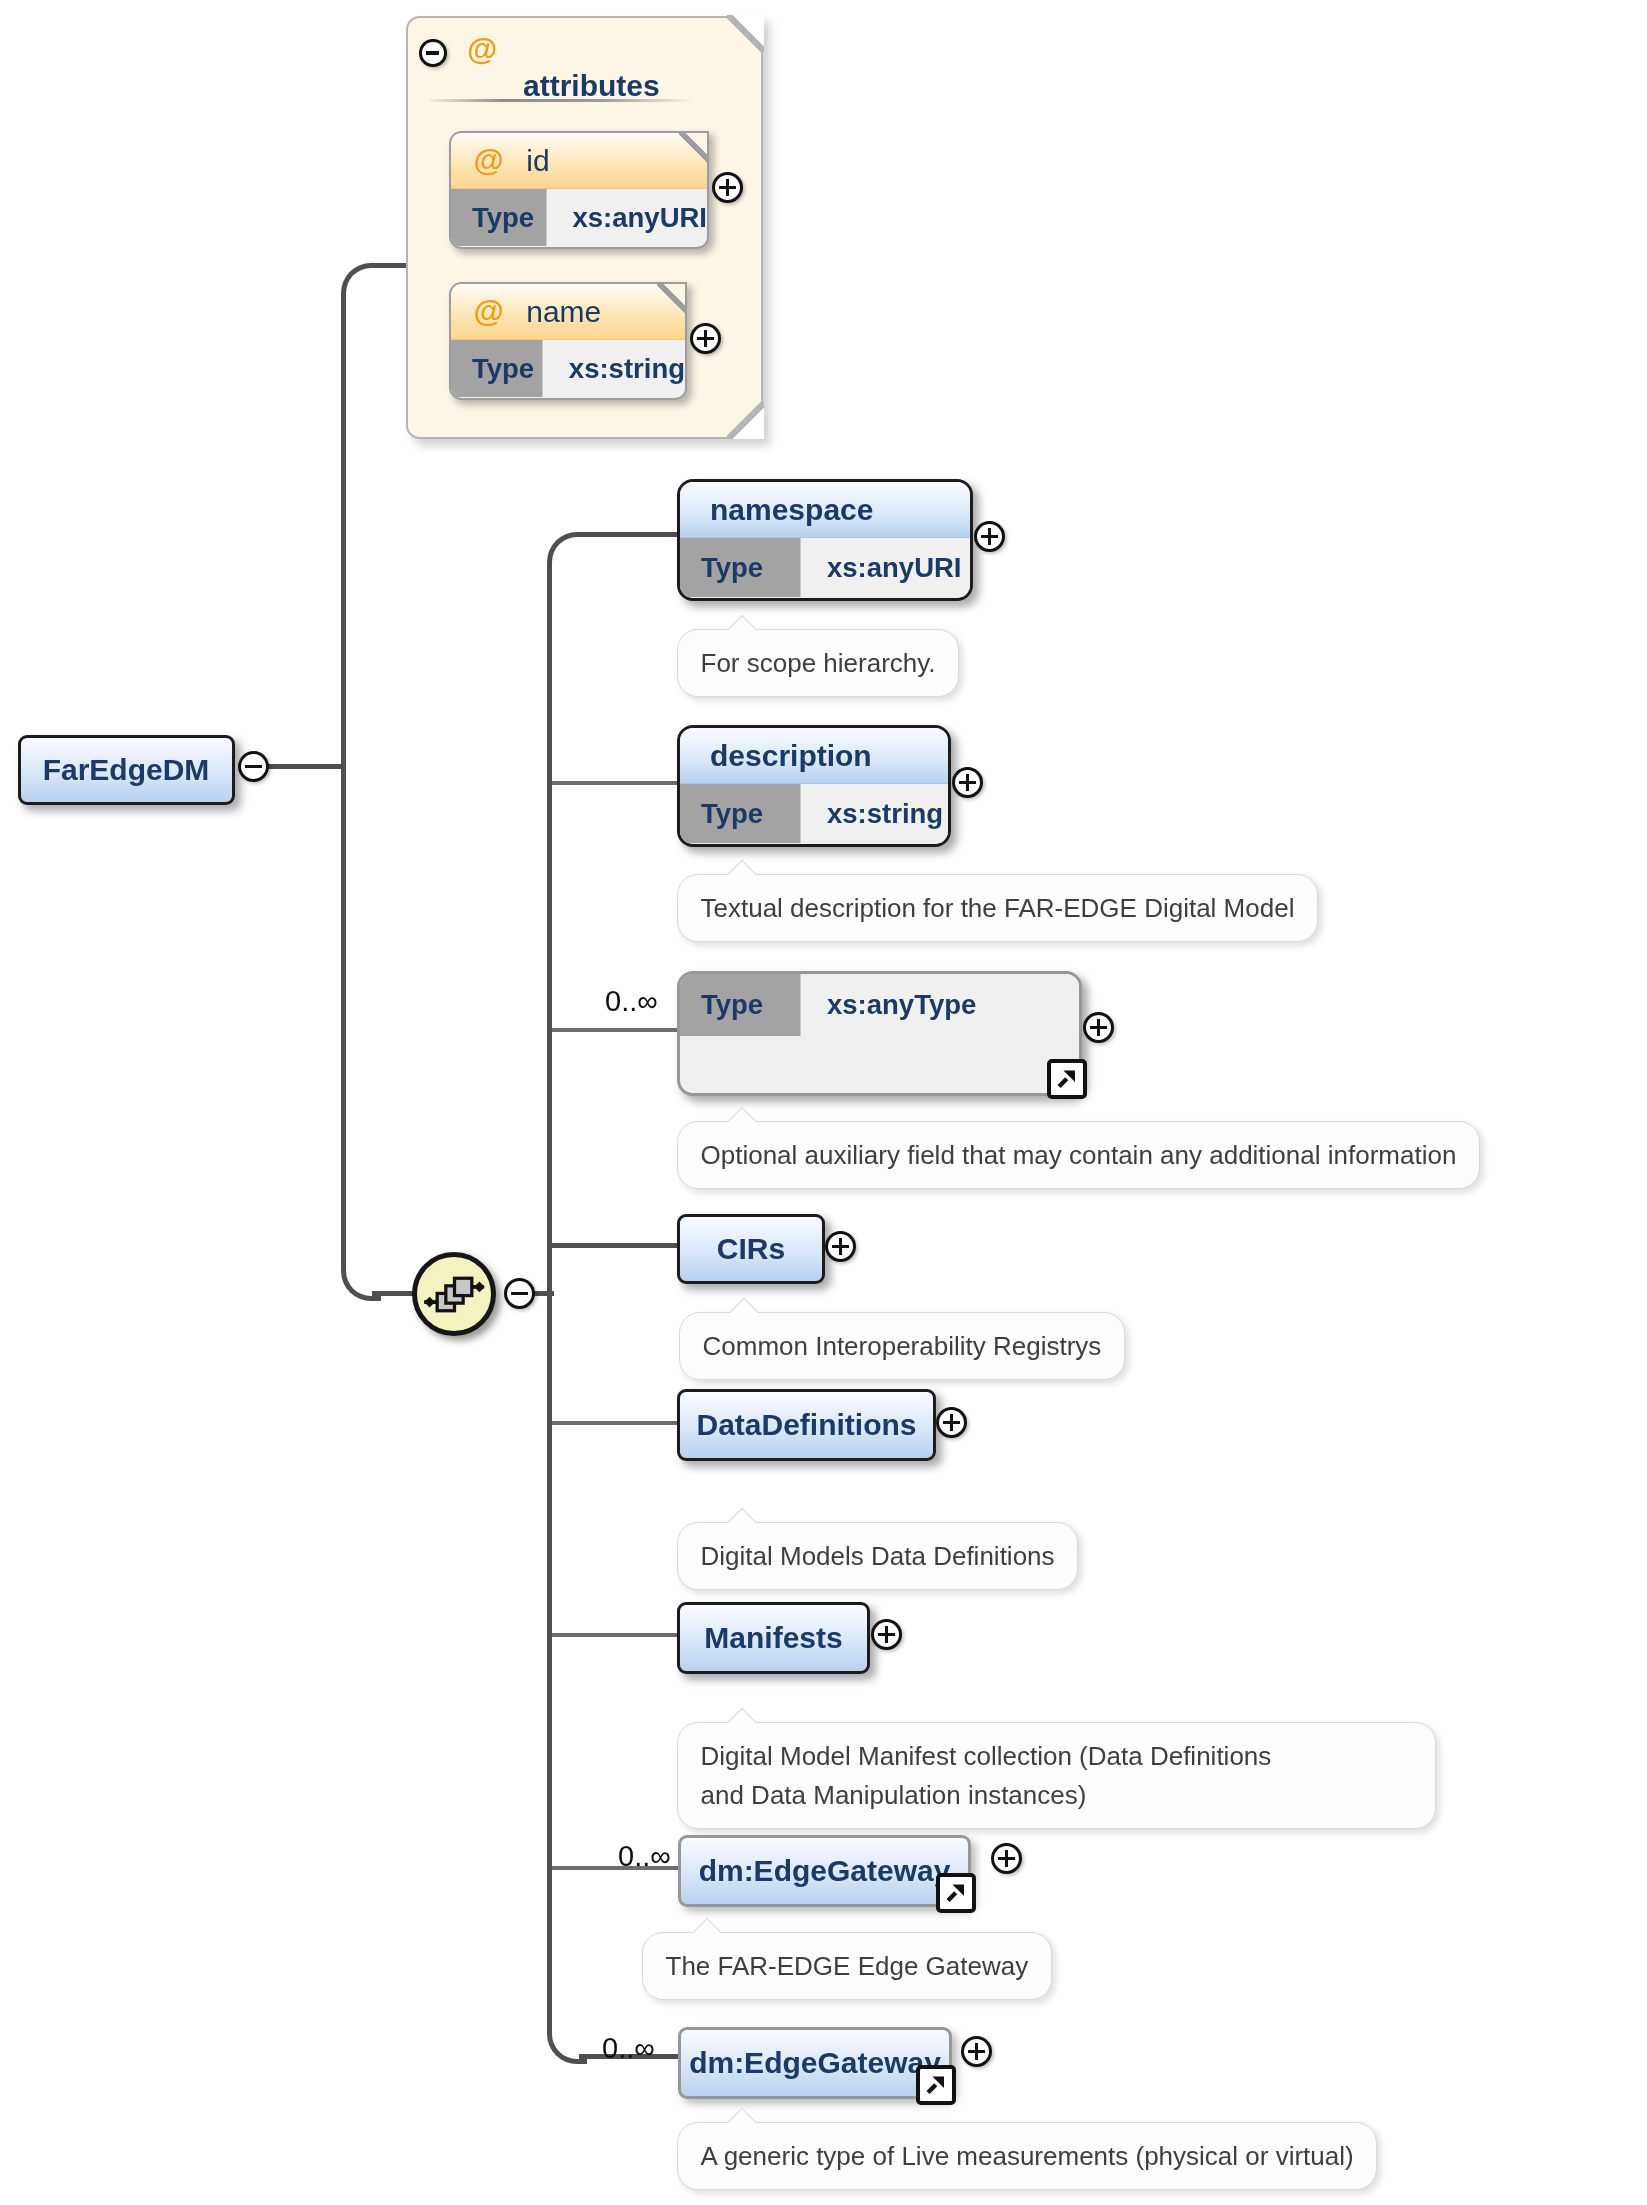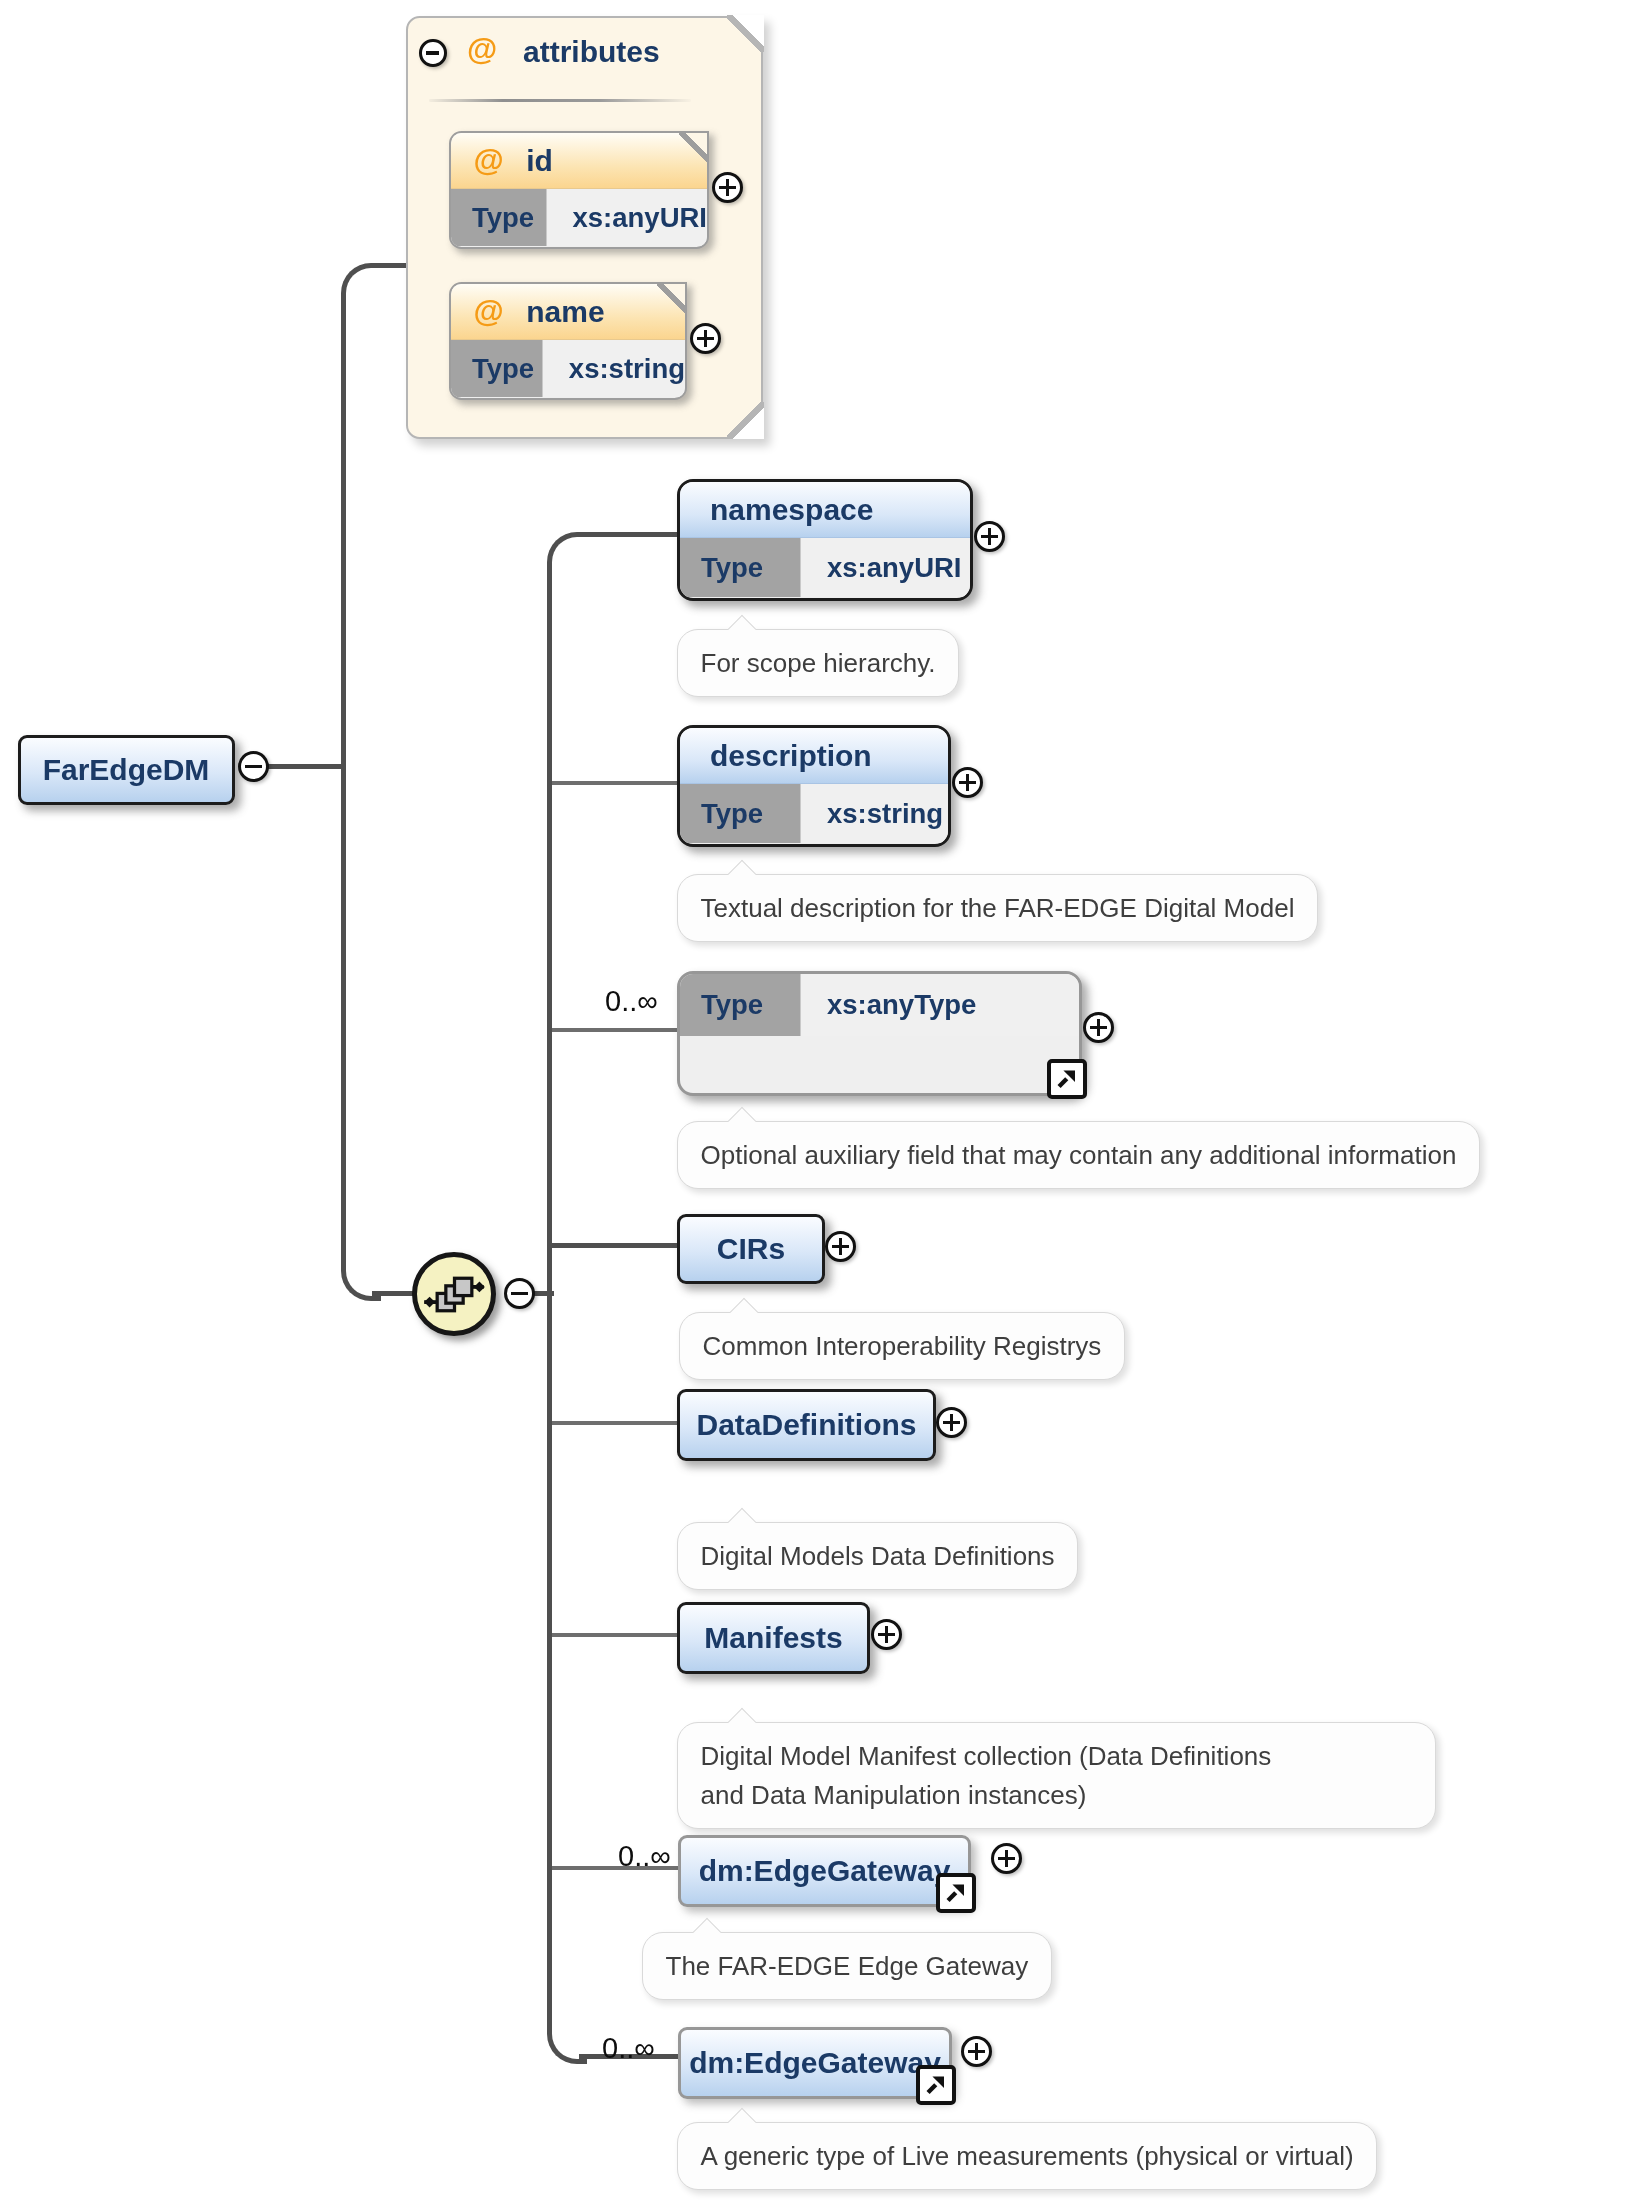--- a/index.html
+++ b/index.html
@@ -51,32 +51,32 @@
     box-shadow:6.2px 6.2px 10px rgba(0,0,0,.18);
   }
   .fold { position:absolute; }
   .fold.panel-tr { top:-2.5px; right:-2.5px; width:37px; height:37px;
     background:linear-gradient(45deg, transparent 45%, #b5b5b5 45%, #b5b5b5 57%, #ffffff 57%); }
   .fold.panel-br { bottom:-2.5px; right:-2.5px; width:37px; height:37px;
     background:linear-gradient(135deg, transparent 45%, #b5b5b5 45%, #b5b5b5 57%, #ffffff 57%); }
   .attr-sep { position:absolute; height:2.5px; border-radius:1.2px;
     background:linear-gradient(to right, rgba(140,140,140,.08), #8f8f8f 28%, #9a9a9a 65%, rgba(140,140,140,.04)); }
   .at { font-size:31px; font-weight:bold; color:#f59b16; }
-  .panel-title { font-size:30px; font-weight:bold; color:#1b3a66; }
+  .panel-title { font-size:30px; font-weight:bold; color:#1b3a66;margin-top:34px; }
 
   .attr-node {
     position:absolute; border:2.5px solid #9d9d9d; border-radius:12.5px; border-top-right-radius:0;
     background:#efefef; box-shadow:4.4px 4.4px 7.5px rgba(90,90,90,.42); overflow:hidden;
   }
   .attr-node .fold-tr { position:absolute; top:-2.5px; right:-2.5px; width:31px; height:31px;
     background:linear-gradient(45deg, transparent 44%, #9d9d9d 44%, #9d9d9d 58%, #fdf6e7 58%); }
   .ahead { height:55px; display:flex; align-items:center; gap:22.5px; padding-left:22.5px;
     background:linear-gradient(#fffdf6 0%, #fce4b2 62%, #fbd58f 100%);
     border-bottom:1.9px solid #e8c98f; }
-  .ahead .aname { font-size:30px; font-weight:bold; color:#1b3a66;text-align:center; }
+  .ahead .aname { font-size:30px; font-weight:normal; color:#1b3a66;text-align:center; }
   .abody { display:flex; height:calc(100% - 57px); }
 
   
   .ic { position:absolute; width:31px; height:31px; box-sizing:border-box;
     border:3.7px solid #111; border-radius:50%; background:#fff;
     box-shadow:1.9px 1.9px 3.7px rgba(0,0,0,.25); }
   .ic::before { content:""; position:absolute; left:4.4px; right:4.4px; top:50%; margin-top:-1.9px; height:3.7px; background:#111; }
   .ic.plus::after { content:""; position:absolute; top:4.4px; bottom:4.4px; left:50%; margin-left:-1.9px; width:3.7px; background:#111; }
 
   .seq {

